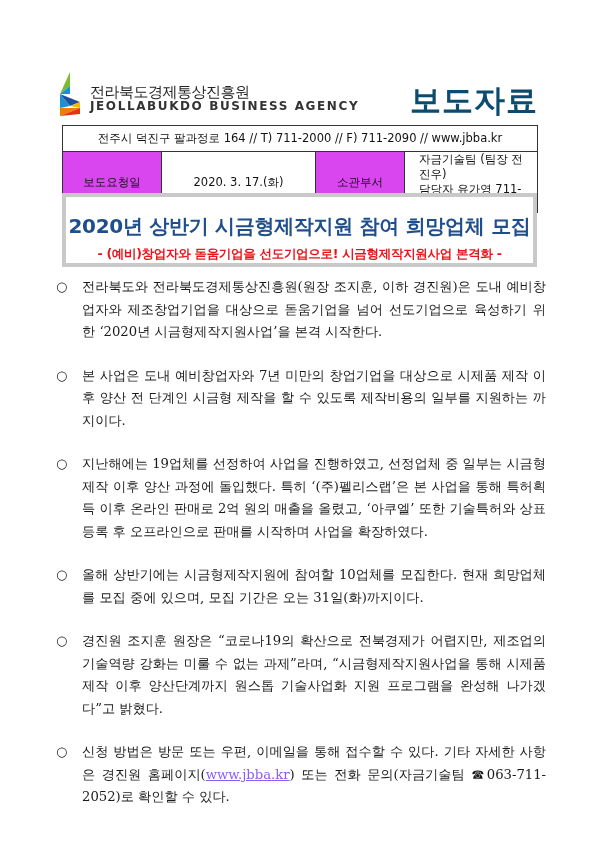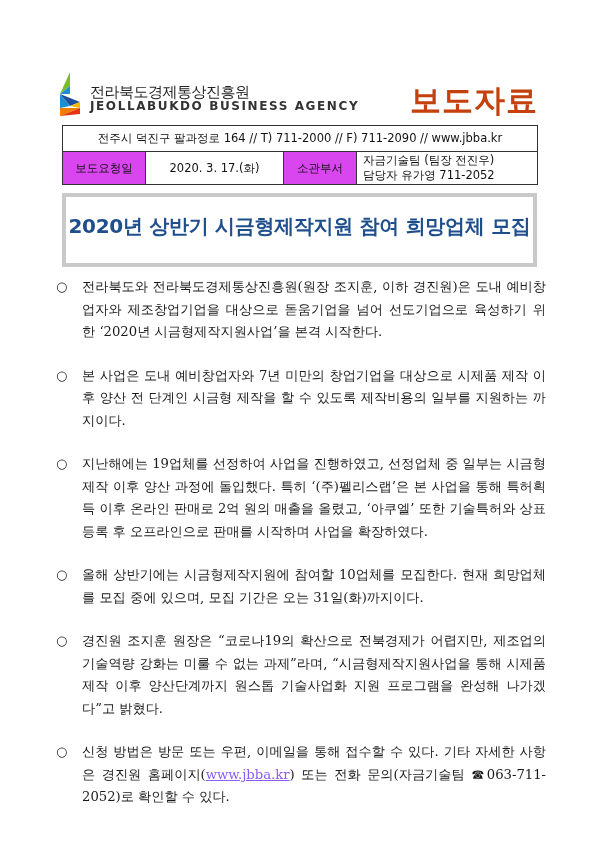--- a/index.html
+++ b/index.html
@@ -10,28 +10,28 @@
   }
   .logo {
     position: absolute; left: 56px; top: 72px; display: flex; align-items: center;
   }
   .logo-mark { width: 28px; height: 50px; position: relative; }
   .logo-text { margin-left: 6px; }
   .logo-kr { font-size: 15px; font-weight: normal; color: #222; letter-spacing: -0.5px; line-height: 18px; }
   .logo-en { font-size: 12px; font-weight: bold; color: #333; letter-spacing: 1.6px; line-height: 10px; text-align: right; }
   .press-title {
     position: absolute; right: 62px; top: 80px;
-    font-size: 31px; font-weight: bold; color: #c2410c; letter-spacing: 1px;
+    font-size: 31px; font-weight: bold; color: #0c4a6e; letter-spacing: 1px;
   }
   table.info {
     position: absolute; left: 62px; top: 125px; width: 476px;
     border-collapse: collapse; font-size: 11.5px; color: #111;
   }
   table.info td {
-    border: 1.5px solid #333; padding: 0 6px; text-align: center;
+    border: 1.5px solid #333; padding: 0 14px; text-align: center;
   }
   table.info tr.r1 td { height: 25px; }
   table.info tr.r2 td { height: 32px; }
   table.info td.lbl { background: #d946ef; width: 70px; }
   table.info td.dept { text-align: left; line-height: 15px; }
   .headline-box {
     position: absolute; left: 62px; top: 193px; width: 467px; height: 66px;
     border: 4px solid #c9c9c9; background: #fff; text-align: center;
   }
   .headline {
@@ -83,20 +83,21 @@
     <td class="dept">
       <div>자금기술팀 (팀장 전진우)</div>
       <div>담당자 유가영   711-2052</div>
     </td>
   </tr>
 </tbody>
   </table>
 
 <div class="headline-box">
   <div class="headline">2020년 상반기 시금형제작지원 참여 희망업체 모집</div>
+  <div class="subhead">- (예비)창업자와 돋움기업을 선도기업으로! 시금형제작지원사업 본격화 -</div>
 </div>
 
 <div class="bullets">
   <div class="bullet">
     <span class="bullet-mark">○</span>
     <span class="bullet-text">전라북도와 전라북도경제통상진흥원(원장 조지훈, 이하 경진원)은 도내 예비창업자와 제조창업기업을 대상으로 돋움기업을 넘어 선도기업으로 육성하기 위한 ‘2020년 시금형제작지원사업’을 본격 시작한다.</span>
   </div>
   <div class="bullet">
     <span class="bullet-mark">○</span>
     <span class="bullet-text">본 사업은 도내 예비창업자와 7년 미만의 창업기업을 대상으로 시제품 제작 이후 양산 전 단계인 시금형 제작을 할 수 있도록 제작비용의 일부를 지원하는 까지이다.</span>

